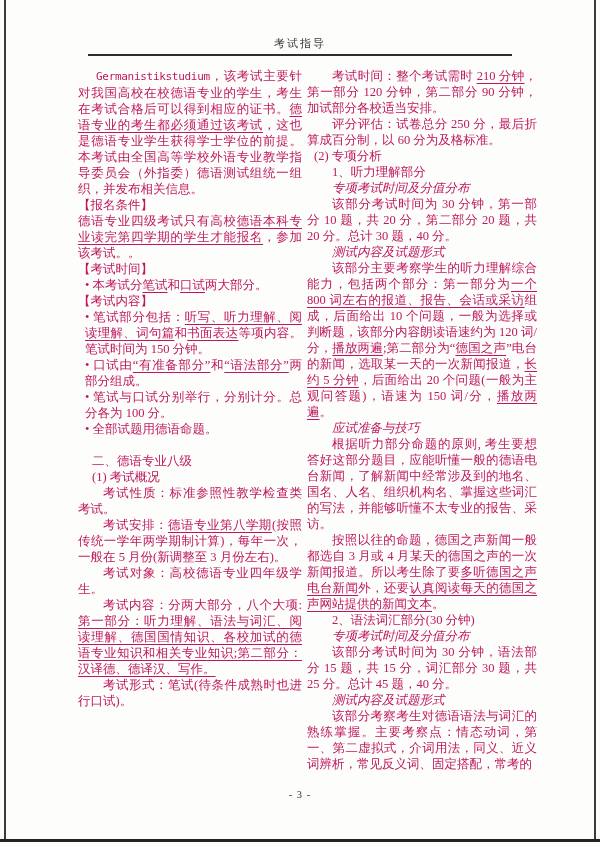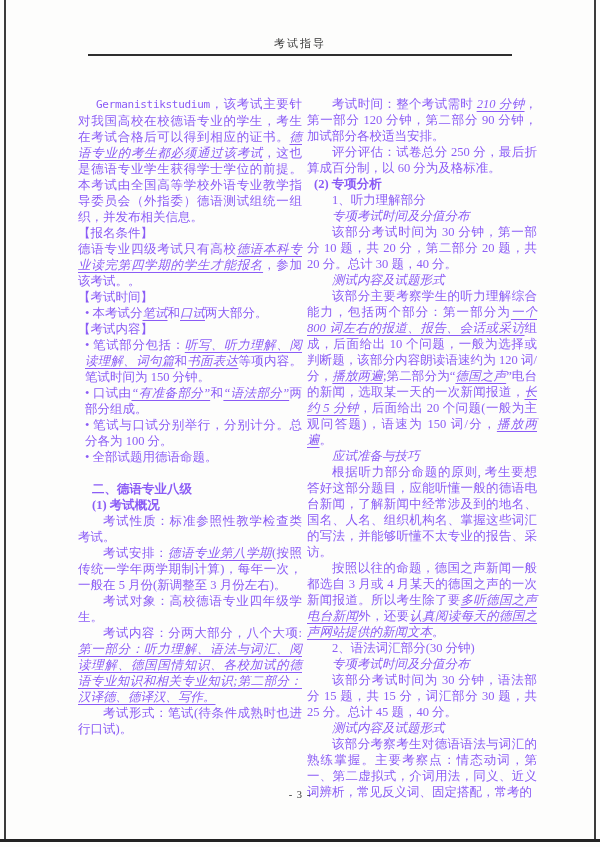--- a/index.html
+++ b/index.html
@@ -11,30 +11,30 @@
   .page{position:absolute;inset:0;background:#fdfdfc;padding-left:8px;}
   .border-left{position:absolute;left:4px;top:0;bottom:7px;width:2px;background:#3c3c3c;}
   .border-right{position:absolute;right:4px;top:0;bottom:7px;width:2px;background:#3c3c3c;}
   .border-bottom{position:absolute;left:0;right:0;bottom:5px;height:3px;background:#232323;}
   .header-title{
     position:absolute;top:36px;left:0;width:100%;text-align:center;
     font-size:11px;letter-spacing:2px;color:#333;
   }
   .header-rule{position:absolute;top:54px;left:88px;width:424px;height:2px;background:#2e2e2e;}
   .content{position:absolute;top:68px;left:78px;display:flex;gap:5px;}
-  .col{width:224px;font-size:12.5px;line-height:16px;text-align:justify;color:#8b5cf6;margin-top:28px;}
+  .col{width:224px;font-size:12.5px;line-height:16px;text-align:justify;color:#be185d;}
   .col.right{width:230px;}
   p.para{margin:0;padding:0;}
   .ind-xs{text-indent:7px;}
   .ind-sm{text-indent:14px;}
   .ind-md{text-indent:18px;}
   .ind-full{text-indent:25px;}
-  .bold{font-weight:bold;}
+  .bold{font-weight:normal;}
   .italic{font-style:italic;}
-  .u{text-decoration:underline;text-underline-offset:2.5px;text-decoration-thickness:1px;font-style:italic;}
+  .u{text-decoration:underline;text-underline-offset:2.5px;text-decoration-thickness:1px;}
   .mono{font-family:"DejaVu Sans Mono","Liberation Mono",monospace;font-size:11px;letter-spacing:-0.3px;}
   p.bullet-p{text-indent:0;padding-left:7px;}
   .gap-sm{margin-top:5px;}
   .spacer{height:16px;}
   .footer{
     position:absolute;bottom:47px;left:0;width:100%;text-align:center;
     font-size:10.5px;letter-spacing:1px;color:#333;
   }
 </style>
 </head>

